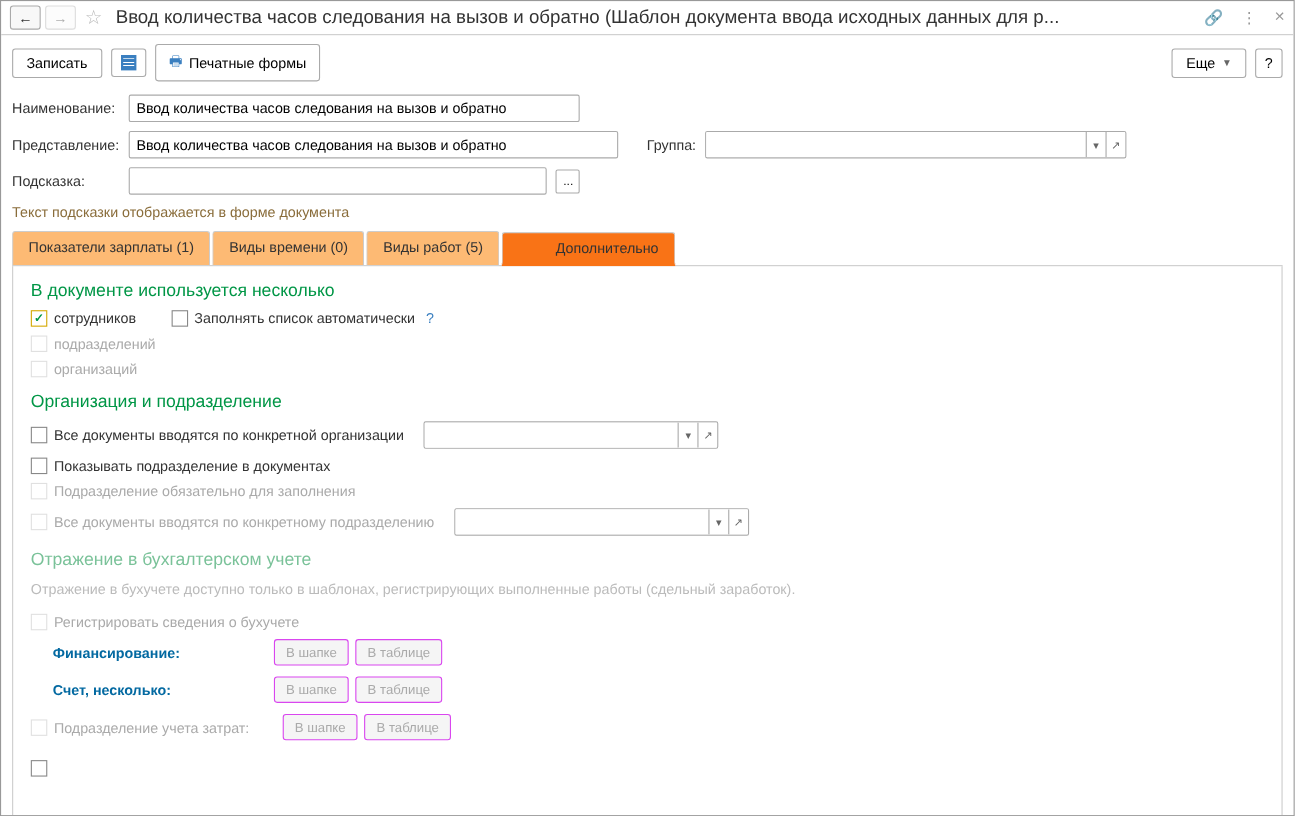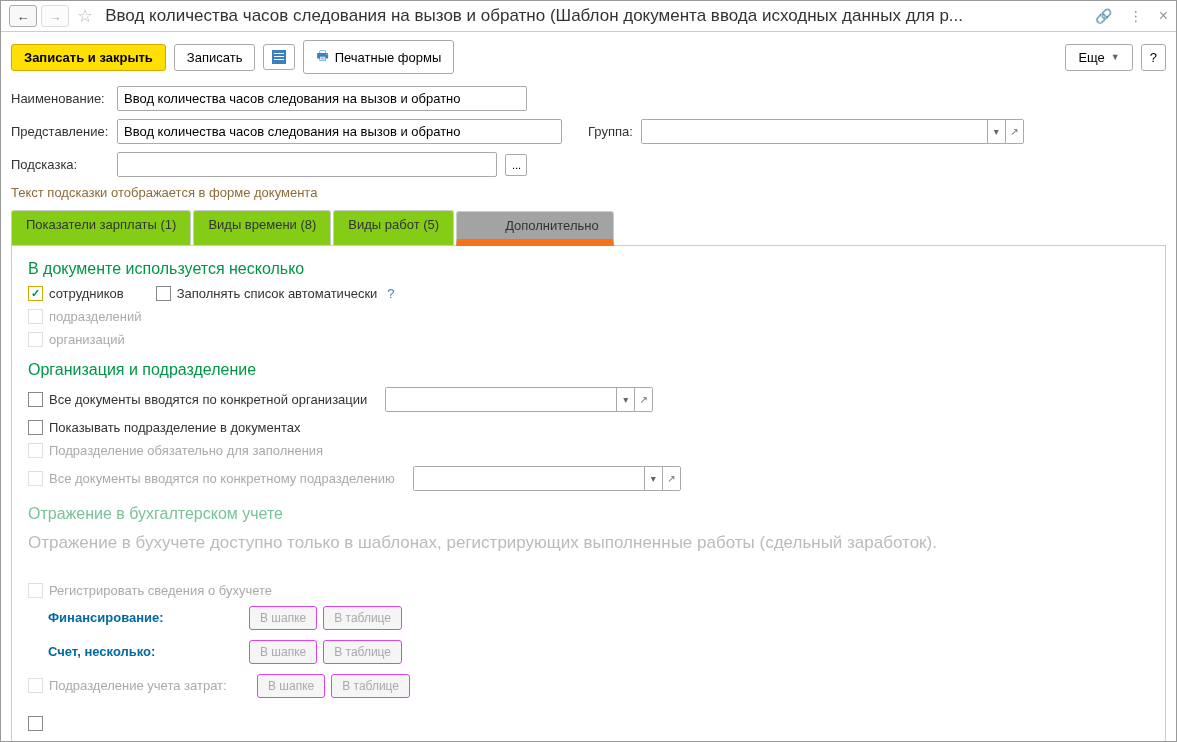--- a/index.html
+++ b/index.html
@@ -119,29 +119,29 @@
     .hint-text { color: #8a6d3b; font-size: 13px; margin: 4px 0 10px 0; }
     .tabs {
       display: flex;
       border-bottom: 1px solid #ccc;
       padding: 0;
     }
     .tab {
       padding: 6px 14px;
       border: 1px solid #ccc;
       border-bottom: none;
-      background: #84cc16;
+      background: #fdba74;
       cursor: pointer;
       margin-right: 2px;
       font-size: 13px;
       border-radius: 3px 3px 0 0;
     }
     .tab.active {
-      background: #a3a3a3;
-      border-bottom: 7px solid #f97316;
+      background: #f97316;
+      border-bottom: 3px solid #f97316;
       position: relative;
       top: 1px;
       padding-left: 48px;
     }
     .tab-content {
       border: 1px solid #ccc;
       border-top: none;
       padding: 14px 16px;
       height: 500px;
     }
@@ -163,21 +163,21 @@
       justify-content: center;
       cursor: pointer;
       font-size: 11px;
       color: #009646;
       font-weight: bold;
     }
     .chk.checked::after { content: "✓"; }
     .chk.disabled { border-color: #ccc; cursor: default; opacity: 0.6; }
     .chk-label.disabled { color: #aaa; }
     .help-q { color: #3a7fc0; cursor: pointer; margin-left: 4px; }
-    .hint-dim { color: #bbb; font-size: 17px; margin-bottom: 28px; line-height: 1.4; }
+    .hint-dim { color: #bbb; font-size: 13px; margin-bottom: 13px; line-height: 1.4; }
     .sub-row {
       display: flex;
       align-items: center;
       gap: 6px;
       margin-bottom: 10px;
       margin-left: 20px;
     }
     .sub-label { width: 195px; color: #0369a1; font-weight: bold; }
     .mini-btn {
       border: 1px solid #d946ef;
@@ -212,21 +212,20 @@
   <div class="nav-btn">←</div>
   <div class="nav-btn disabled">→</div>
   <span class="star-icon">☆</span>
   <span class="title-text">Ввод количества часов следования на вызов и обратно (Шаблон документа ввода исходных данных для р...</span>
   <span class="title-icon">🔗</span>
   <span class="title-icon">⋮</span>
   <span class="close-x">×</span>
 </div>
 
 <div class="toolbar">
-  <button class="btn primary">Записать и закрыть</button>
   <button class="btn">Записать</button>
   <button class="btn icon-only">
       <span class="list-icon"></span>
     </button>
   <button class="btn">
       <span class="printer-icon"></span>
       <span>Печатные формы</span>
     </button>
   <div class="toolbar-spacer"></div>
   <button class="btn">
@@ -254,21 +253,21 @@
   </div>
   <div class="form-row">
     <span class="form-label">Подсказка:</span>
     <input class="text-input input-380" value="" style="">
     <button class="ellipsis-btn">...</button>
   </div>
   <div class="hint-text">Текст подсказки отображается в форме документа</div>
 
   <div class="tabs">
     <div class="tab">Показатели зарплаты (1)</div>
-    <div class="tab">Виды времени (8)</div>
+    <div class="tab">Виды времени (0)</div>
     <div class="tab">Виды работ (5)</div>
     <div class="tab active">Дополнительно</div>
   </div>
 
   <div class="tab-content">
 
     <div class="section-block">
       <div class="section-title">В документе используется несколько</div>
       <div class="chk-row">
         <span class="chk checked" style="border-color:#d4a800"></span>

